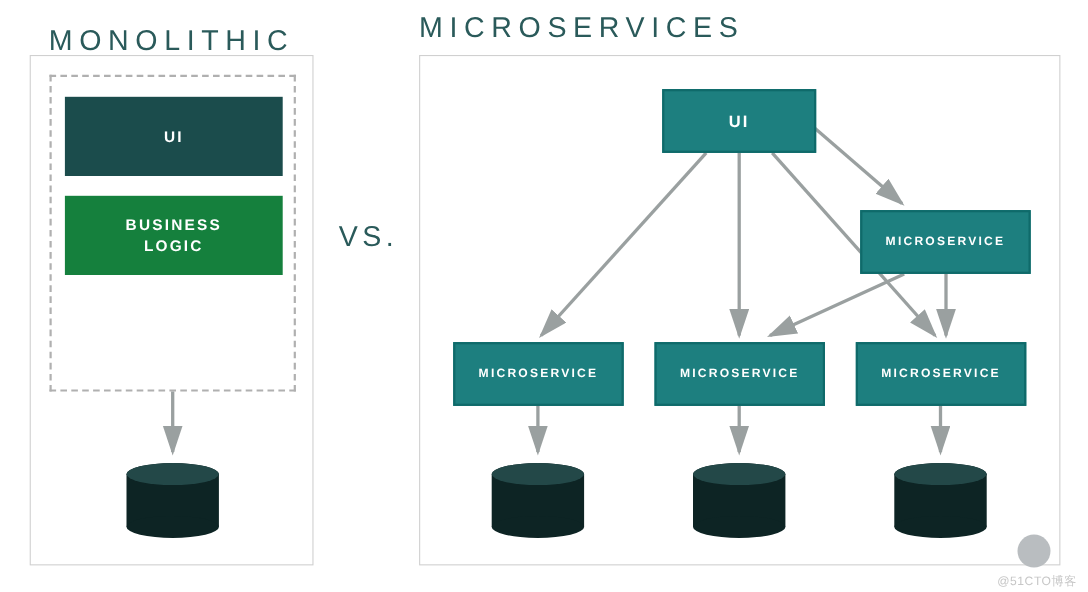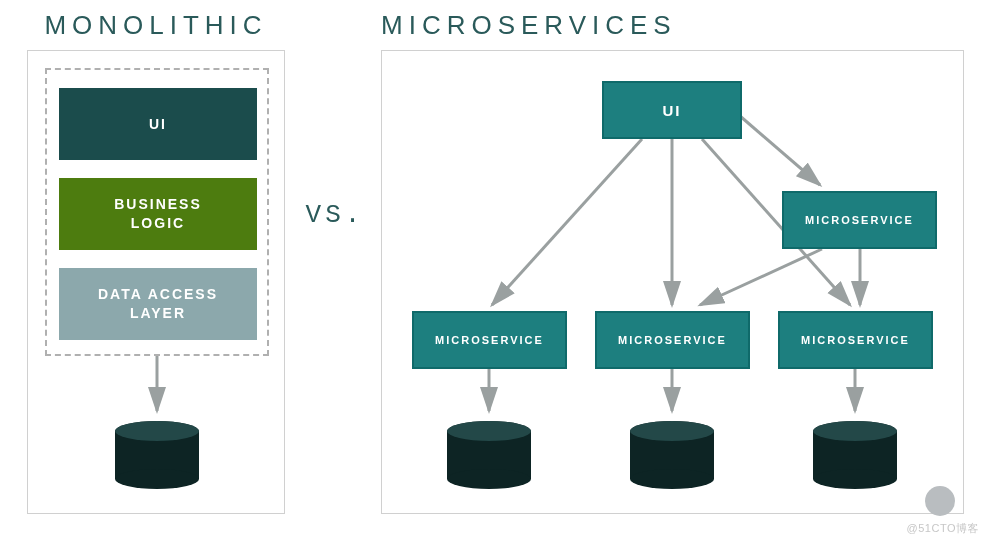--- a/index.html
+++ b/index.html
@@ -17,48 +17,47 @@
   .panel-left { left: 27px; top: 50px; width: 258px; height: 464px; }
   .panel-right{ left: 381px; top: 50px; width: 583px; height: 464px; }
   .heading {
     position: absolute;
     top: 10px;
     font-size: 26px;
     font-weight: 300;
     letter-spacing: 6px;
     color: #2a5a5a;
   }
-  .heading-left  { left: 27px;  width: 258px; text-align: center; }
+  .heading-left  { left: 27px;  width: 258px; text-align: center; margin-top: 11px; }
   .heading-right { left: 381px; width: 583px; text-align: left; }
   .vs {
     position: absolute;
     left: 300px; top: 200px; width: 70px;
     text-align: center;
     font-size: 26px;
     font-weight: 300;
     letter-spacing: 4px;
     color: #2a5a5a;
-    font-family: Liberation Mono, monospace;
   }
   .dashed-box {
     position: absolute;
     left: 17px; top: 17px; width: 224px; height: 288px;
     border: 2px dashed #b0b0b0;
   }
   .layer {
     position: absolute;
     left: 12px; width: 198px; height: 72px;
     color: #fff;
     display: flex; align-items: center; justify-content: center;
     text-align: center;
     font-size: 14px; font-weight: 700; letter-spacing: 2px;
     line-height: 1.35;
   }
   .layer-ui    { top: 18px;  background: #1b4c4c; }
-  .layer-biz   { top: 108px; background: #4d7c0f; }
+  .layer-biz   { top: 108px; background: #15803d; }
   .layer-data  { top: 198px; background: #8ca8ac; }
   .box {
     position: absolute;
     border: 2px solid #0f6a6a;
     background: #1d7f7f;
     color: #fff;
     display: flex; align-items: center; justify-content: center;
     font-size: 11px; font-weight: 700; letter-spacing: 2px;
   }
   .box-ui   { left: 220px; top: 30px;  width: 140px; height: 58px; font-size: 15px; }
@@ -97,21 +96,20 @@
 <body>
 
 <div class="heading heading-left">MONOLITHIC</div>
 <div class="heading heading-right">MICROSERVICES</div>
 <div class="vs">VS.</div>
 
 <div class="panel panel-left">
   <div class="dashed-box">
     <div class="layer layer-ui">UI</div>
     <div class="layer layer-biz">BUSINESS<br>LOGIC</div>
-    <div class="layer layer-data">DATA ACCESS<br>LAYER</div>
   </div>
   <svg class="arrows">
     <defs>
         <marker id="ahL" markerWidth="10" markerHeight="10" refX="8" refY="3" orient="auto">
       <path d="M0,0 L9,3 L0,6 Z" fill="#9aa0a0"></path>
         </marker>
       </defs>
     <line x1="129" y1="305" x2="129" y2="360" stroke="#9aa0a0" stroke-width="3" marker-end="url(#ahL)"></line>
   </svg>
   <div class="db db-mono">

